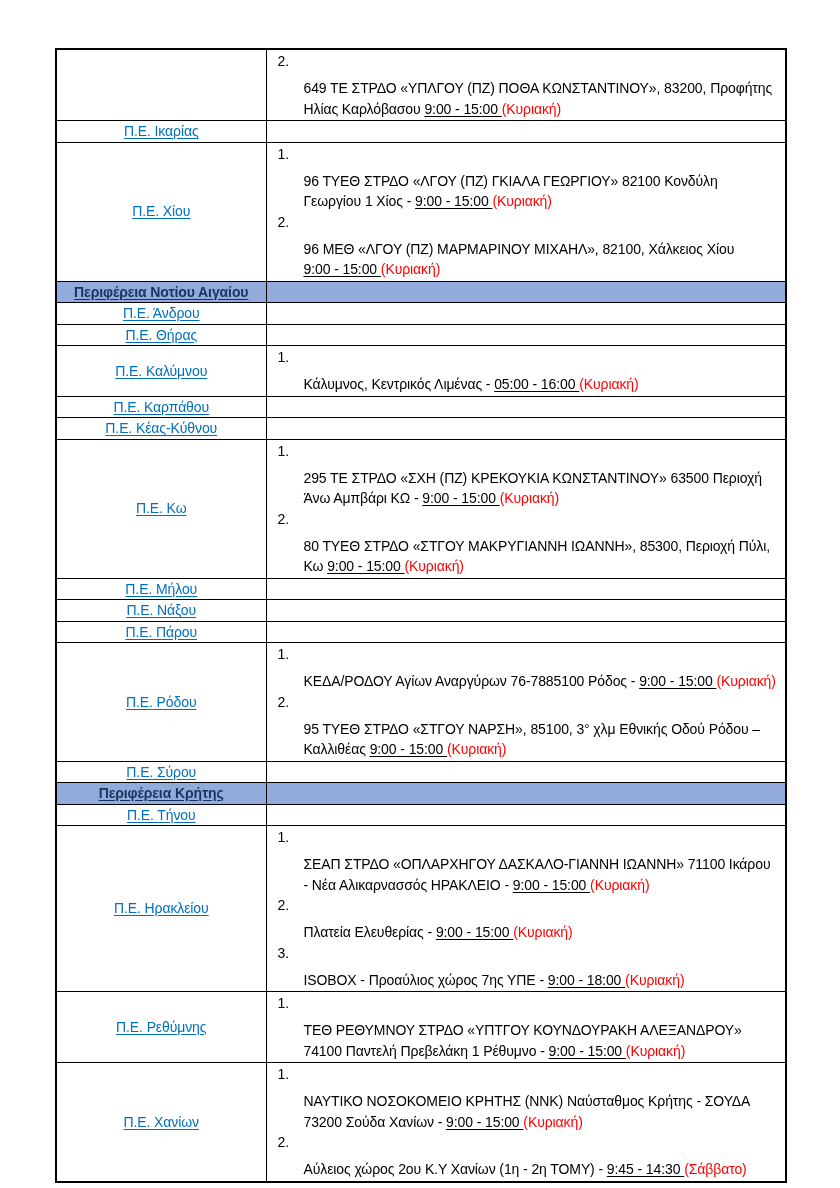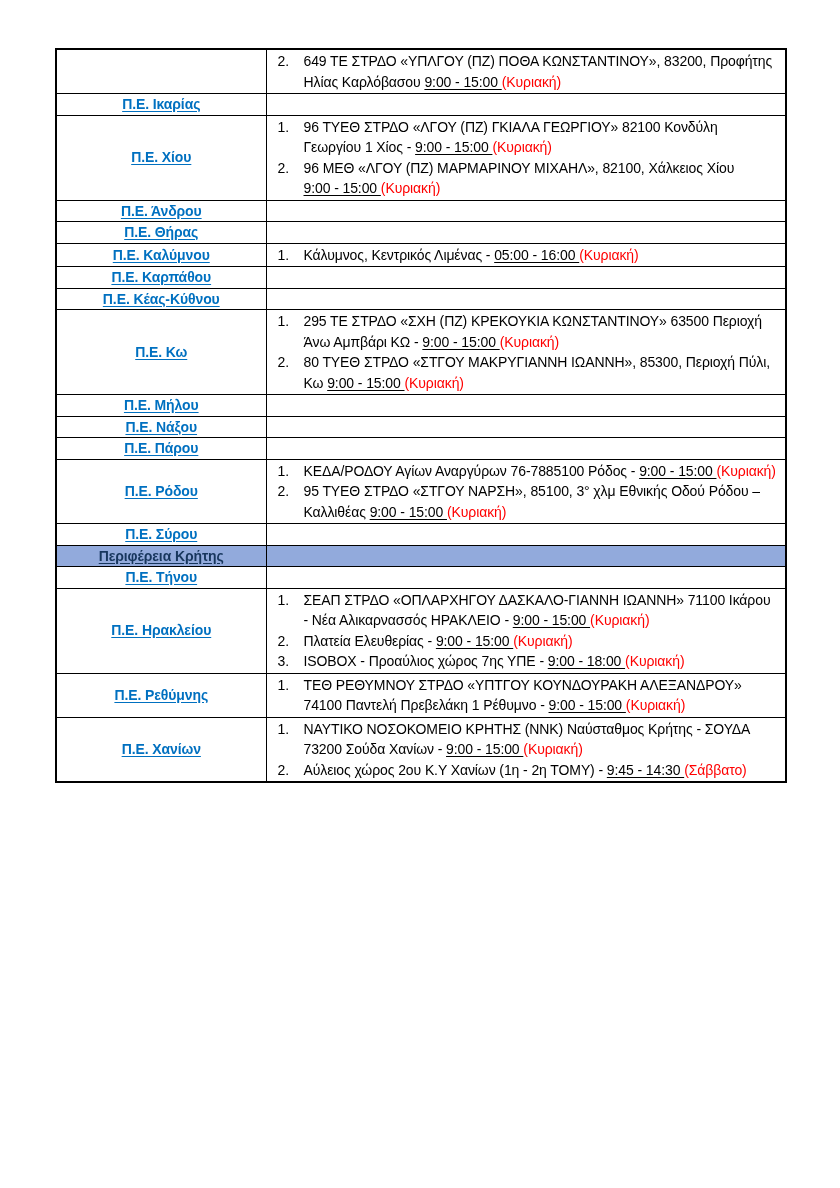--- a/index.html
+++ b/index.html
@@ -13,32 +13,32 @@
     position:absolute;left:55px;top:48px;width:730px;
     border-collapse:collapse;table-layout:fixed;
     font-size:14px;line-height:20.5px;letter-spacing:-0.1px;
   }
   table.tbl, table.tbl td{border:1px solid #000;}
   table.tbl{border-width:2px;}
   td{padding:0;vertical-align:middle;}
   td.cell-label{width:210px;text-align:center;height:20px;}
   td.cell-items{width:520px;padding:1px 8px 1px 11px;}
   .label-link{
-    color:var(--label-blue,#0070C0);font-weight:bold;
+    color:var(--label-blue,#0070C0);font-weight:normal;
     text-decoration:underline;text-underline-offset:2px;
     cursor:pointer;
   }
   tr.header-row td{background:var(--header-bg,#92AADC);}
   .header-label{
     color:var(--header-text,#17365D);font-weight:bold;
     text-decoration:underline;text-underline-offset:2px;
   }
   .item{display:flex;align-items:flex-start;}
   .num{flex:0 0 26px;}
-  .body{flex:1 1 auto;min-width:0;}
+  .body{flex:1 1 auto;min-width:0;margin-top:27px;}
   .time{text-decoration:underline;text-underline-offset:2px;white-space:nowrap;}
   .days{color:var(--day-red,#FF0000);}
 </style>
 </head>
 <body>
 
 <div class="page">
   <table class="tbl">
     <colgroup>
       <col style="width:210px">
@@ -63,20 +63,24 @@
     <td class="cell-items">
             <div class="item">
               <span class="num">1.</span>
               <span class="body"><span class="txt">96 ΤΥΕΘ ΣΤΡΔΟ «ΛΓΟΥ (ΠΖ) ΓΚΙΑΛΑ ΓΕΩΡΓΙΟΥ» 82100 Κονδύλη Γεωργίου 1 Χίος - </span><span class="time">9:00 - 15:00 </span><span class="days">(Κυριακή)</span></span>
             </div>
             <div class="item">
               <span class="num">2.</span>
               <span class="body"><span class="txt">96 ΜΕΘ «ΛΓΟΥ (ΠΖ) ΜΑΡΜΑΡΙΝΟΥ ΜΙΧΑΗΛ», 82100, Χάλκειος Χίου </span><span class="time">9:00 - 15:00 </span><span class="days">(Κυριακή)</span></span>
             </div>
           </td>
+  </tr>
+        <tr class="row header-row">
+    <td class="cell-label"><span class="label-txt header-label">Περιφέρεια Νοτίου Αιγαίου</span></td>
+    <td class="cell-items"></td>
   </tr>
         <tr class="row">
     <td class="cell-label"><span class="label-txt label-link">Π.Ε. Άνδρου</span></td>
     <td class="cell-items"></td>
   </tr>
         <tr class="row">
     <td class="cell-label"><span class="label-txt label-link">Π.Ε. Θήρας</span></td>
     <td class="cell-items"></td>
   </tr>
         <tr class="row">

